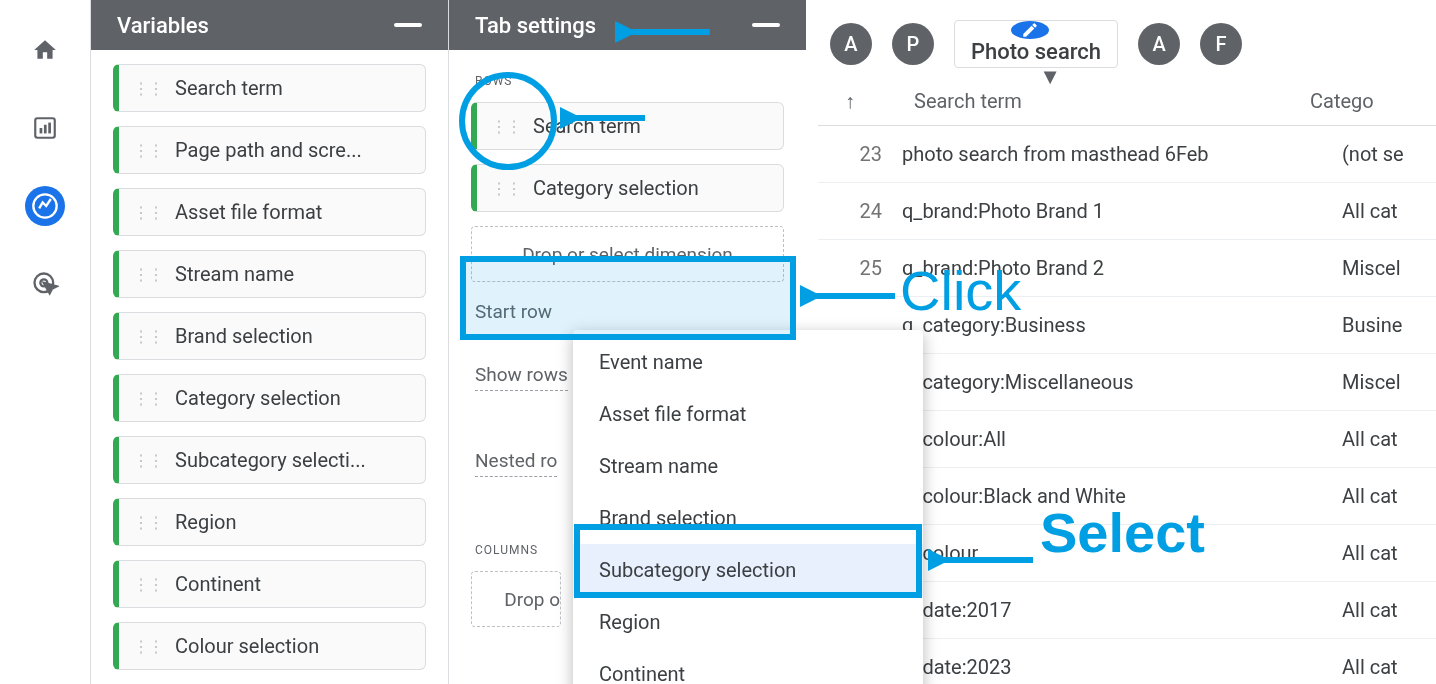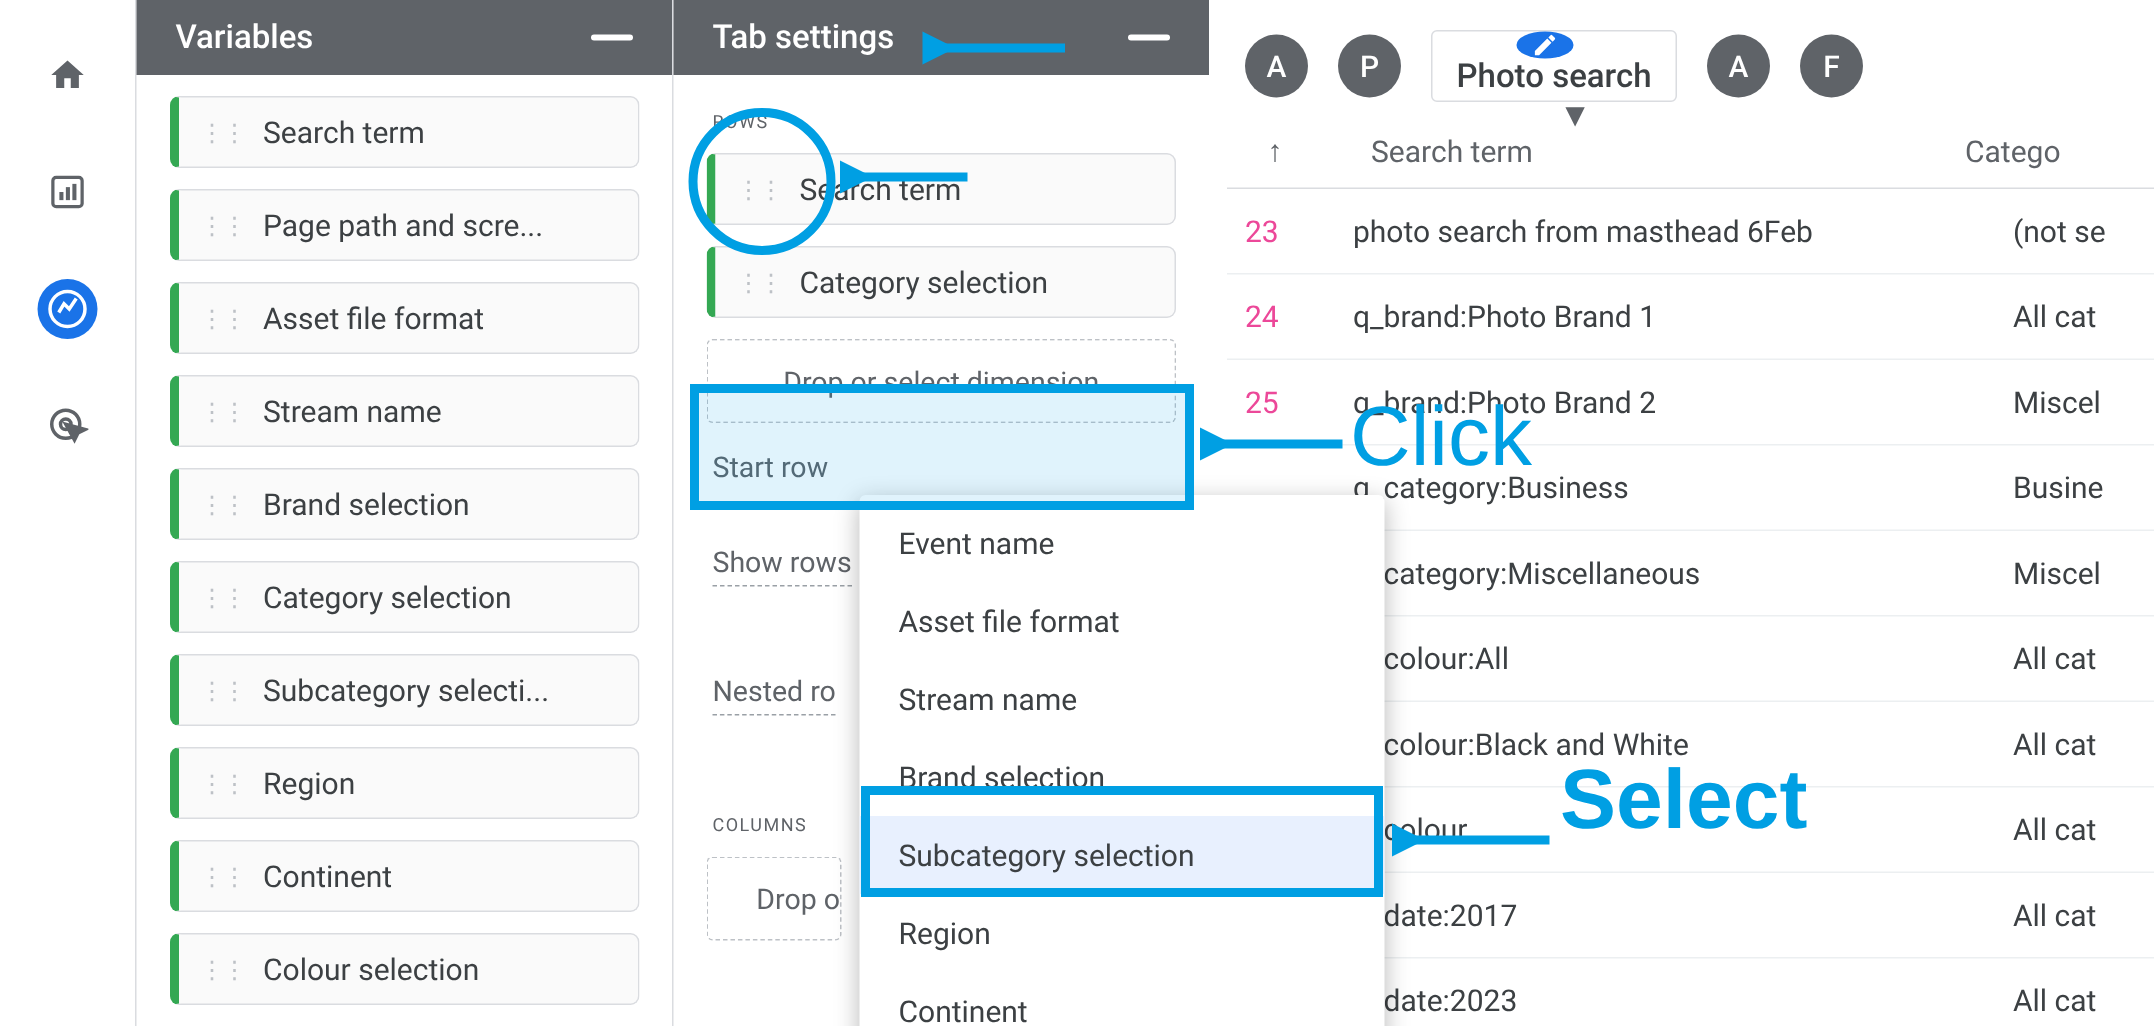--- a/index.html
+++ b/index.html
@@ -33,21 +33,21 @@
   .tabstrip { display: flex; align-items: center; gap: 20px; padding: 8px 12px; }
   .pill { width: 42px; height: 42px; border-radius: 50%; background: #5f6368; color: #fff; display: flex; align-items: center; justify-content: center; font-size: 20px; font-weight: 500; }
   .tabchip { display: flex; align-items: center; height: 48px; padding: 0 16px; border: 1px solid #dadce0; border-radius: 4px; font-size: 22px; font-weight: 500; color: #3c4043; flex-direction: column; }
   .pencil { width: 38px; height: 38px; border-radius: 50%; background: #1a73e8; color: #fff; display: flex; align-items: center; justify-content: center; margin-right: 12px; }
   .tabchip .caret { margin-left: 28px; color: #5f6368; }
 
   .thead { display: flex; align-items: center; height: 50px; border-bottom: 1px solid #dadce0; font-size: 20px; color: #5f6368; padding-left: 12px; }
   .thead .sort { width: 40px; text-align: center; }
   .thead .col1 { flex: 0 0 440px; }
   .row { display: flex; align-items: center; height: 57px; border-bottom: 1px solid #eceff1; font-size: 20px; color: #3c4043; padding-left: 12px; }
-  .row .idx { width: 72px; text-align: left; color: #ec4899; padding-right: 20px; }
+  .row .idx { width: 72px; text-align: right; color: #737373; padding-right: 20px; }
   .row .c1 { flex: 0 0 440px; white-space: nowrap; overflow: hidden; }
   .row .c2 { white-space: nowrap; overflow: hidden; flex: 1; }
 
   
   .dropdown { position: absolute; left: 573px; top: 330px; width: 350px; background: #fff; box-shadow: 0 4px 16px rgba(0,0,0,0.28); border-radius: 4px; z-index: 10; padding: 6px 0; }
   .dropdown .item { padding: 14px 26px; font-size: 20px; color: #3c4043; cursor: pointer; }
   .dropdown .item.hl { background: #e8f0fe; }
 
   
   .anno { position: absolute; pointer-events: none; z-index: 20; }

